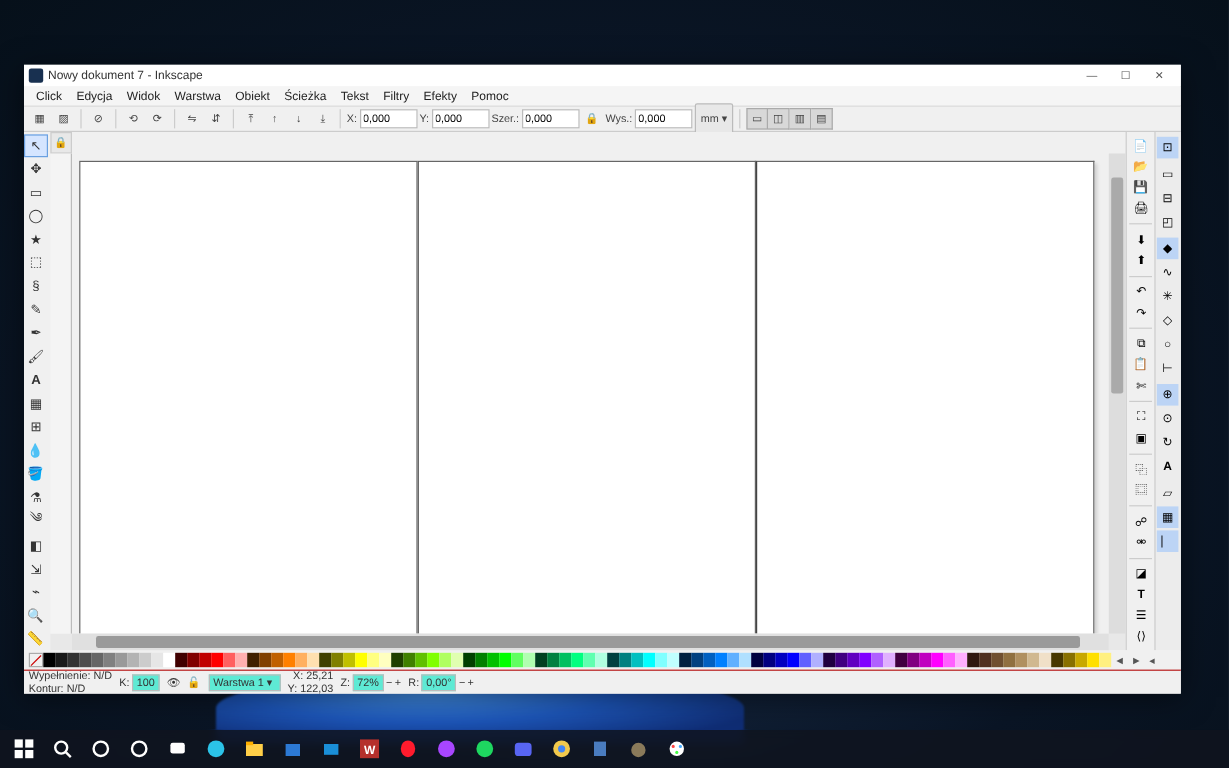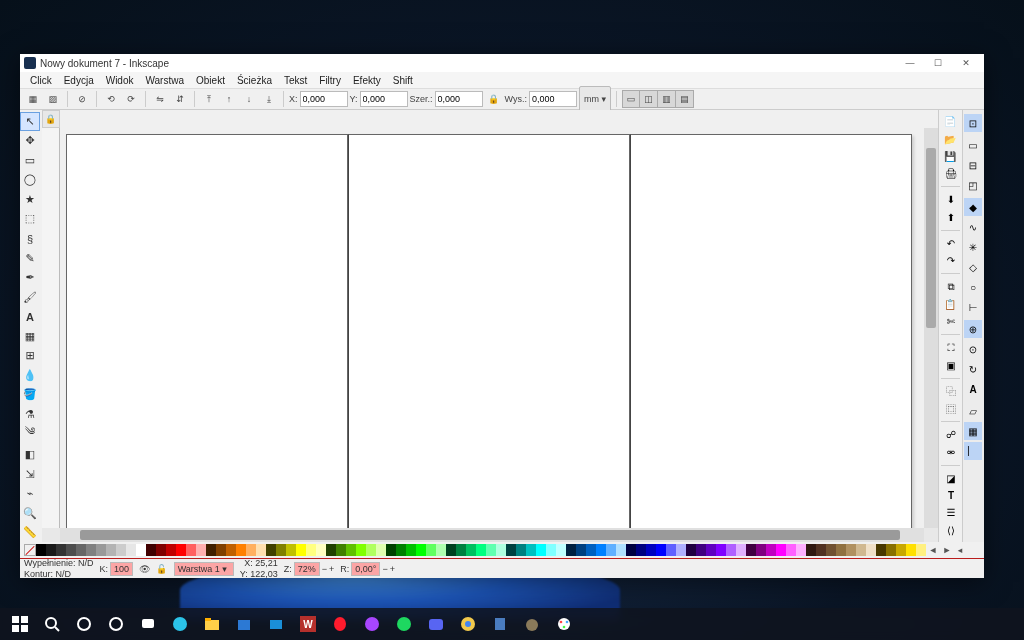--- a/index.html
+++ b/index.html
@@ -57,21 +57,21 @@
 
 .palette { height: 16px; display: flex; align-items: center; padding: 0 4px; gap:0; background:#f0f0f0; }
 .palette .sw { width: 10px; height: 12px; }
 .palette .none { width:12px;height:12px;border:1px solid #aaa; position:relative; }
 .palette .none::after { content:""; position:absolute; left:-1px;top:5px;right:-1px;height:1px;background:#c00; transform:rotate(-45deg);}
 .palette .scroll { width:14px;height:12px; display:flex;align-items:center;justify-content:center;font-size:9px;color:#555; }
 .palette .menu { width:12px;font-size:9px;color:#555;text-align:center; }
 
 .statusbar { height: 20px; background: #f0f0f0; border-top:1px solid #b91c1c; display:flex; align-items:center; font-size:9px; color:#333; padding:0 4px; gap:6px; }
 .statusbar .box { display:flex;align-items:center;gap:2px; }
-.statusbar .field { background:#fca5a5;border:1px solid #bbb;padding:0 3px;height:14px;display:flex;align-items:center; }
+.statusbar .field { background:#5eead4;border:1px solid #bbb;padding:0 3px;height:14px;display:flex;align-items:center; }
 .statusbar .hint { flex:1; color:#555; overflow:hidden; white-space:nowrap; }
 
 
 .taskbar { position:absolute; left:0; right:0; bottom:0; height:32px; background:rgba(15,20,30,.85); backdrop-filter:blur(4px); display:flex; align-items:center; padding:0 6px; gap:4px; }
 .taskbar .tb { width:28px;height:26px;display:flex;align-items:center;justify-content:center;border-radius:3px; }
 .taskbar svg { display:block; }
 </style>
 </head>
 <body>
 
@@ -91,21 +91,21 @@
   <div class="menubar">
     <span>Click</span>
     <span>Edycja</span>
     <span>Widok</span>
     <span>Warstwa</span>
     <span>Obiekt</span>
     <span>Ścieżka</span>
     <span>Tekst</span>
     <span>Filtry</span>
     <span>Efekty</span>
-    <span>Shift</span>
+    <span>Pomoc</span>
   </div>
 
   <div class="cmdbar">
     <div class="tb-btn">▦</div>
     <div class="tb-btn">▨</div>
     <div class="sep"></div>
     <div class="tb-btn">⊘</div>
     <div class="sep"></div>
     <div class="tb-btn">⟲</div>
     <div class="tb-btn">⟳</div>

